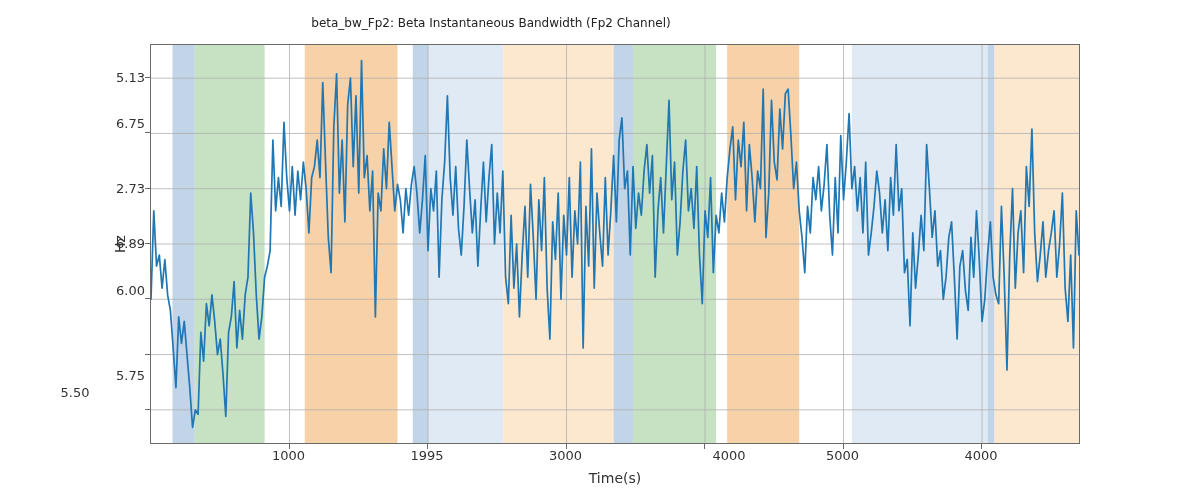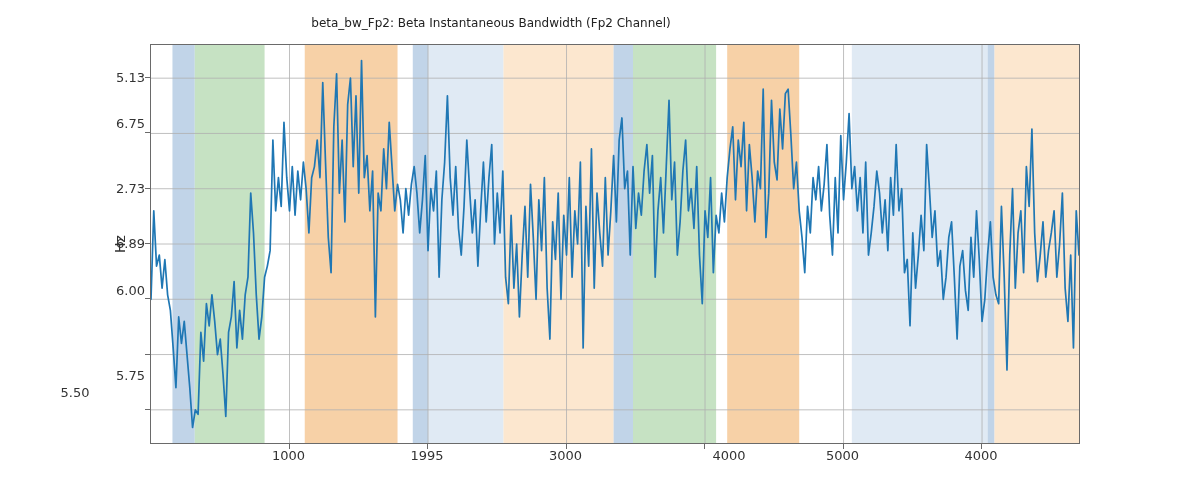--- a/index.html
+++ b/index.html
@@ -160,20 +160,21 @@
 
   <div class="xticks">
       <span class="xtick" style="left: 138.507px;">1000</span>
       <span class="xtick" style="left: 277.015px;">1995</span>
       <span class="xtick" style="left: 415.522px;">3000</span>
       <span class="xtick" style="left: 579px; text-align: center;">4000</span>
       <span class="xtick" style="left: 692.537px;">5000</span>
       <span class="xtick" style="left: 831.045px;">4000</span>
     </div>
 
+  <div class="xlabel">Time(s)</div>
 
 <div class="tickmark x" style="left: 288.507px;"></div>
     <div class="tickmark x" style="left: 427.015px;"></div>
     <div class="tickmark x" style="left: 565.522px;"></div>
     <div class="tickmark x" style="left: 704.03px;"></div>
     <div class="tickmark x" style="left: 842.537px;"></div>
     <div class="tickmark x" style="left: 981.045px;"></div>
     <div class="tickmark y" style="top: 408.833px;"></div>
     <div class="tickmark y" style="top: 353.556px;"></div>
     <div class="tickmark y" style="top: 298.278px;"></div>

